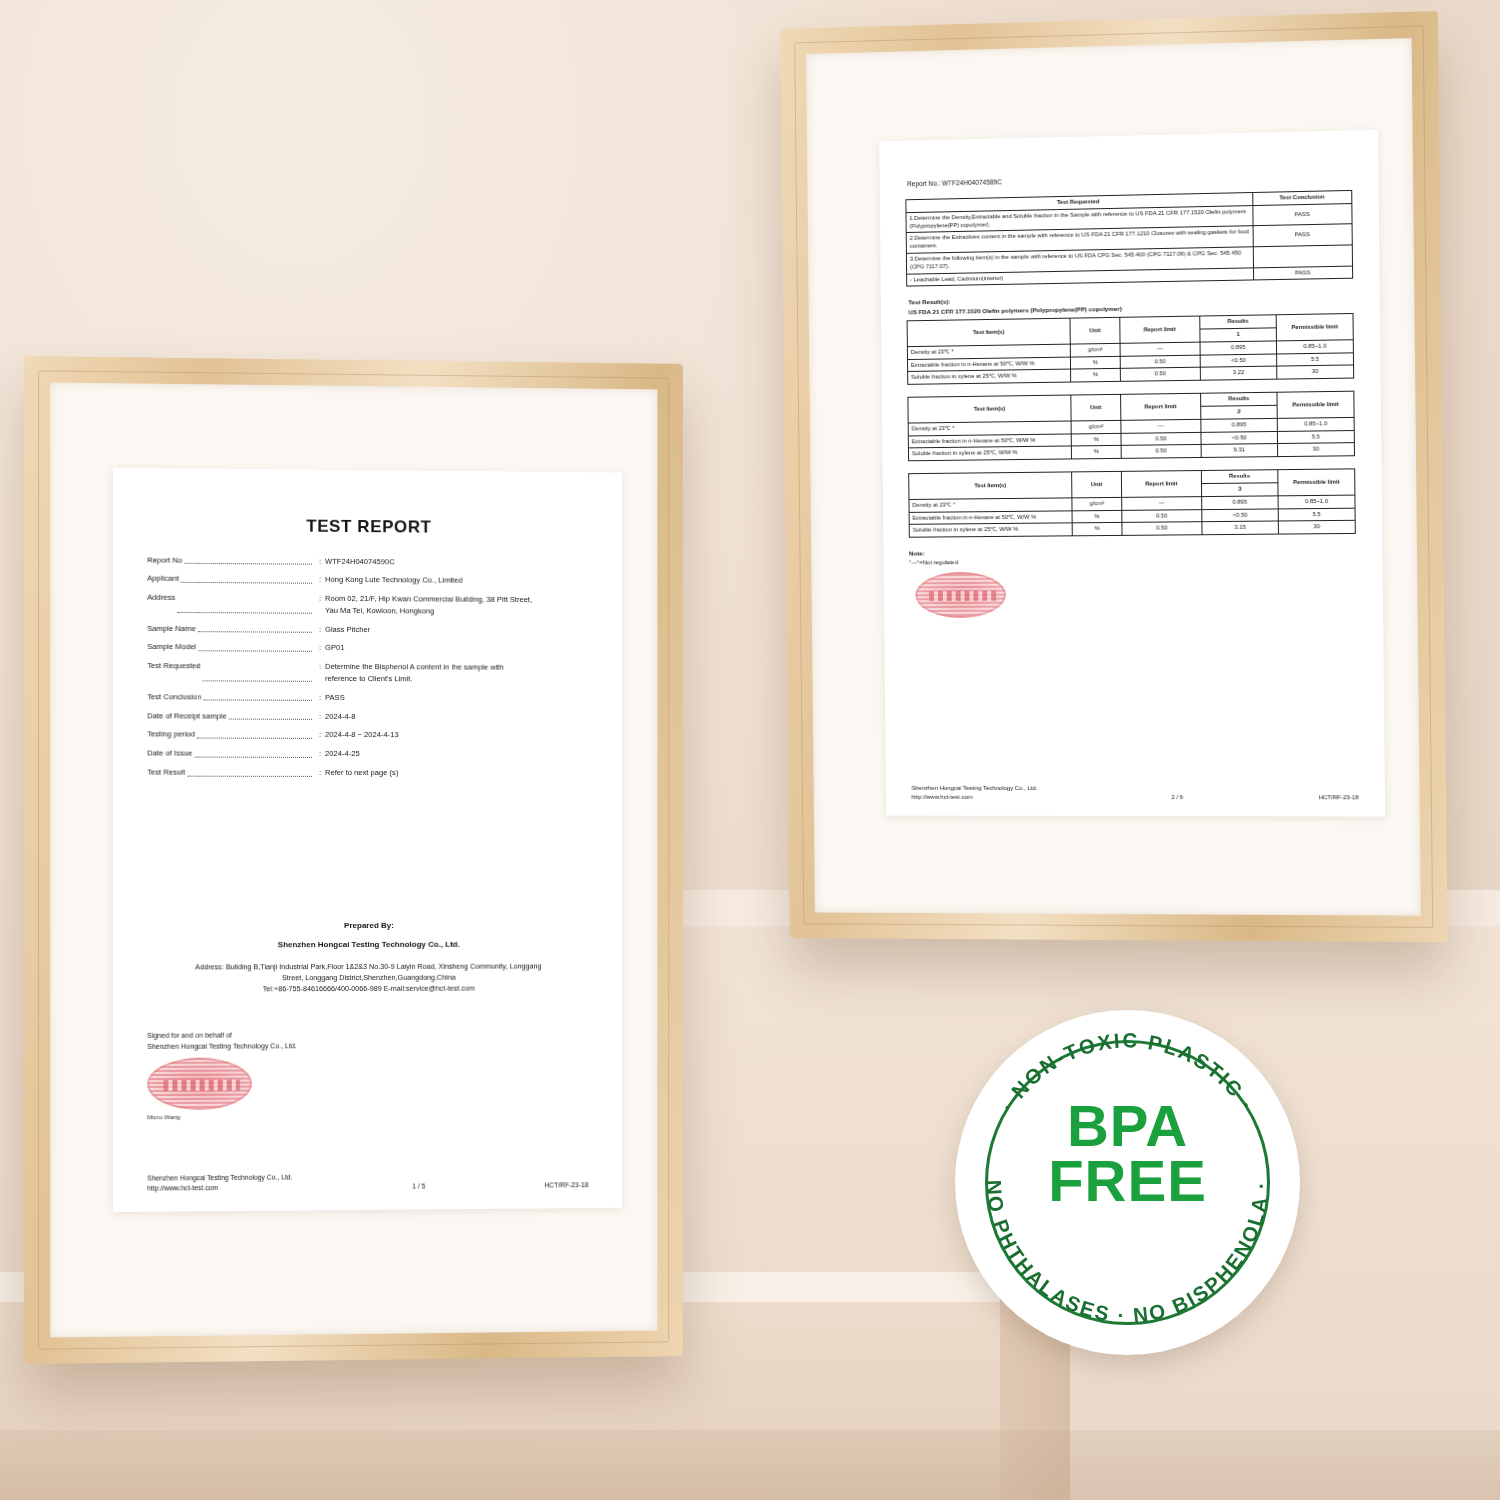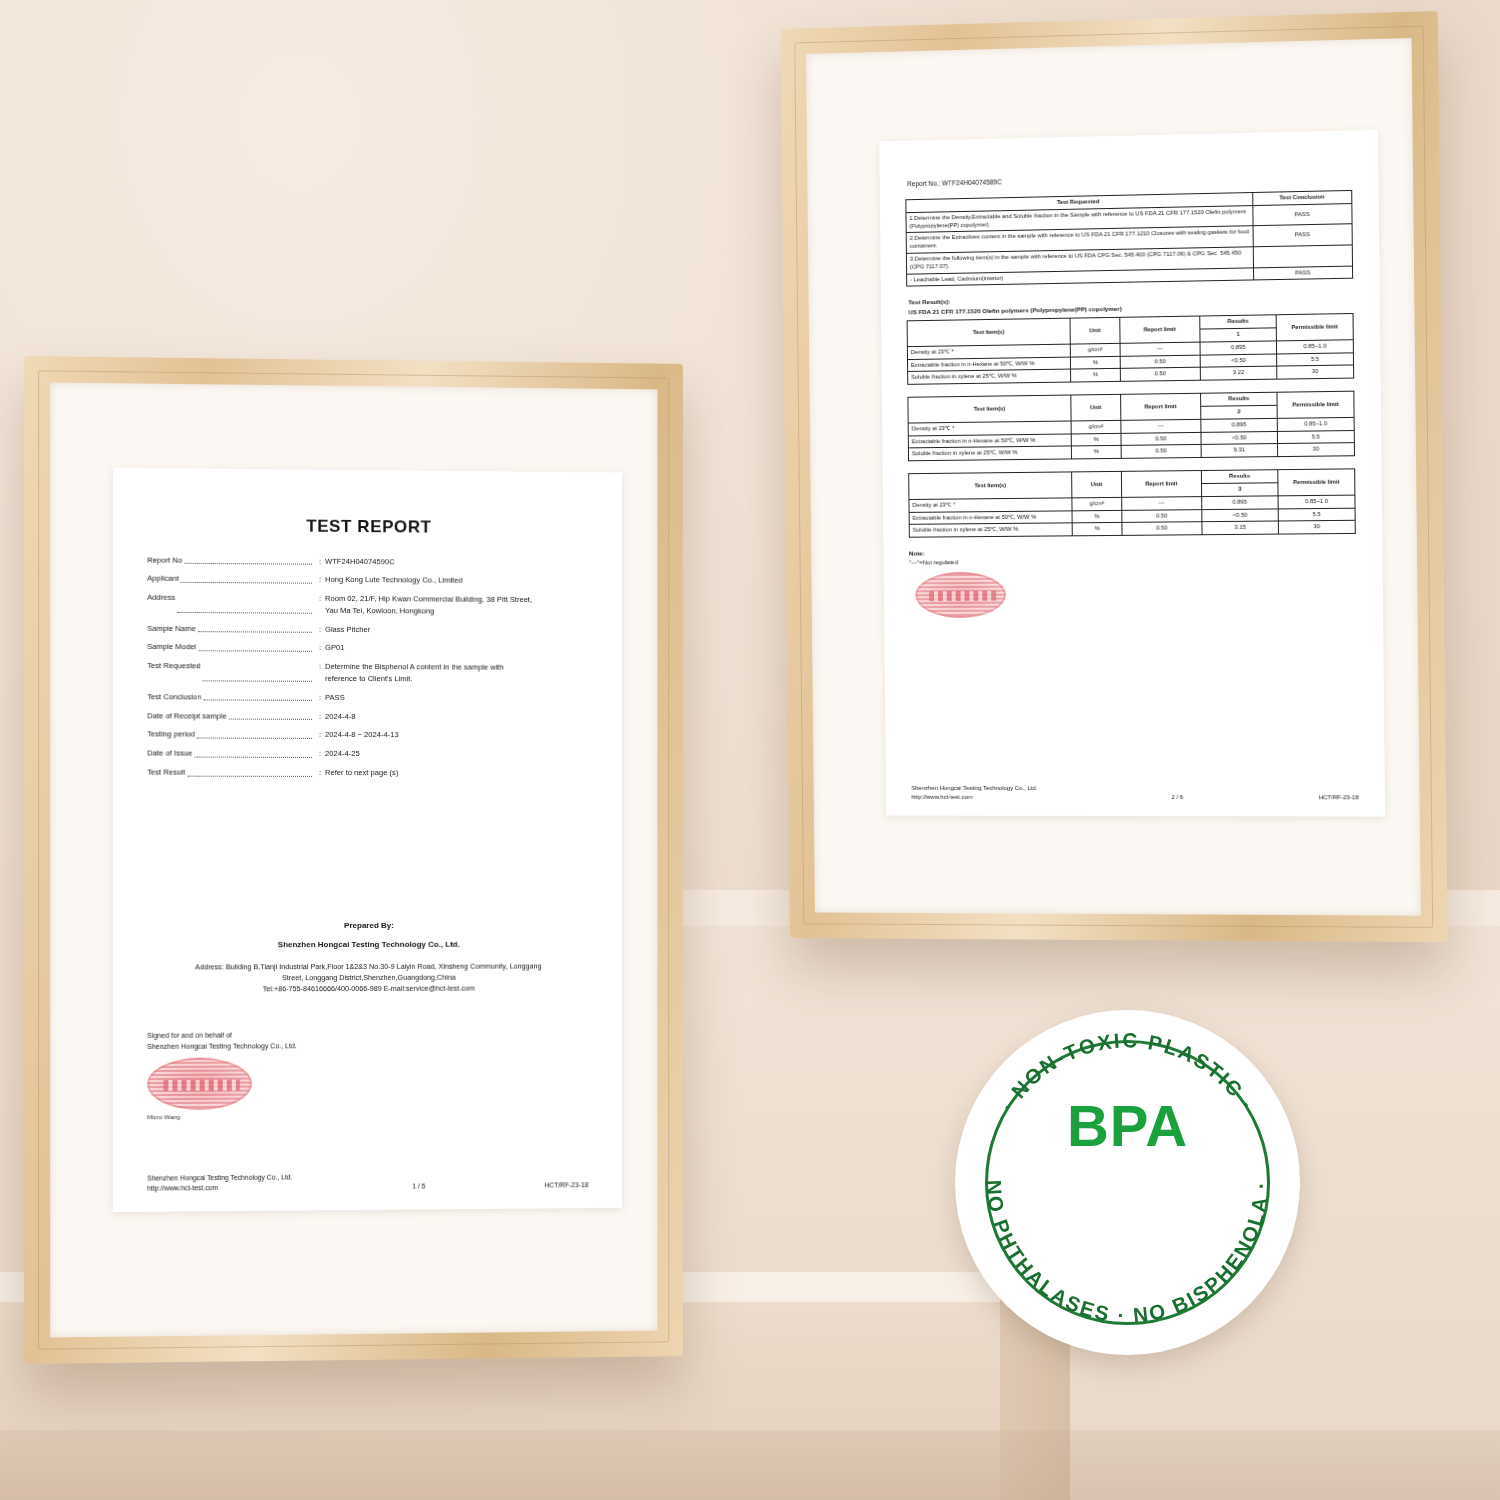--- a/index.html
+++ b/index.html
@@ -547,14 +547,15 @@
     </defs>
     <text>
       <textPath href="#arcTop" startOffset="50%" text-anchor="middle" id="arcTopTxt">· NON-TOXIC PLASTIC ·</textPath>
     </text>
     <text>
       <textPath href="#arcBot" startOffset="50%" text-anchor="middle" id="arcBotTxt">NO PHTHALASES · NO BISPHENOLA ·</textPath>
     </text>
   </svg>
   <div class="center">
     <span>BPA</span>
+    <span class="l2">FREE</span>
   </div>
 </div>
 
 </body></html>

